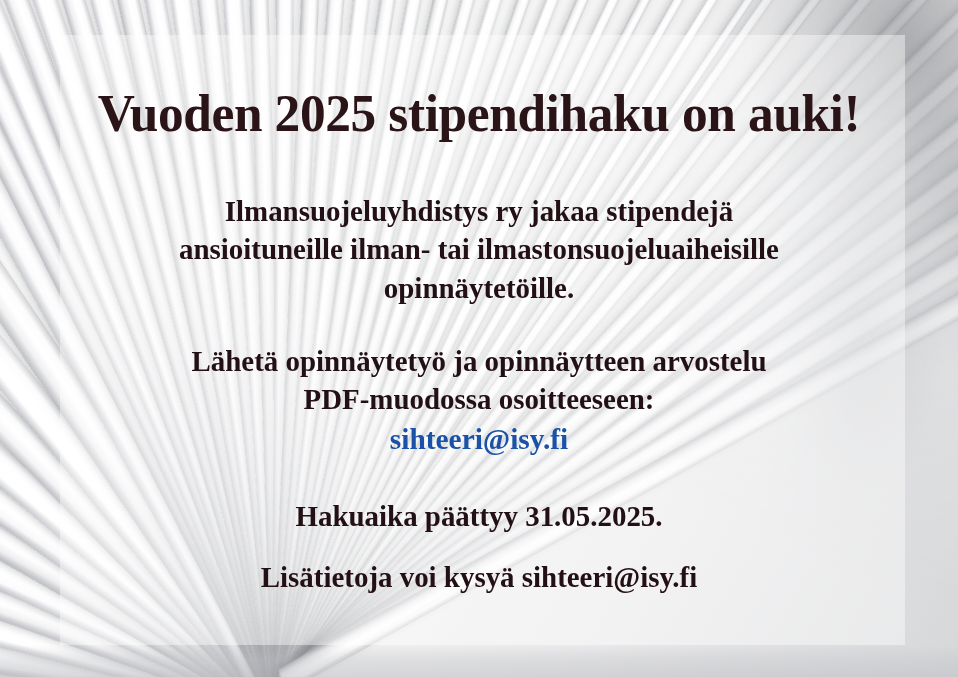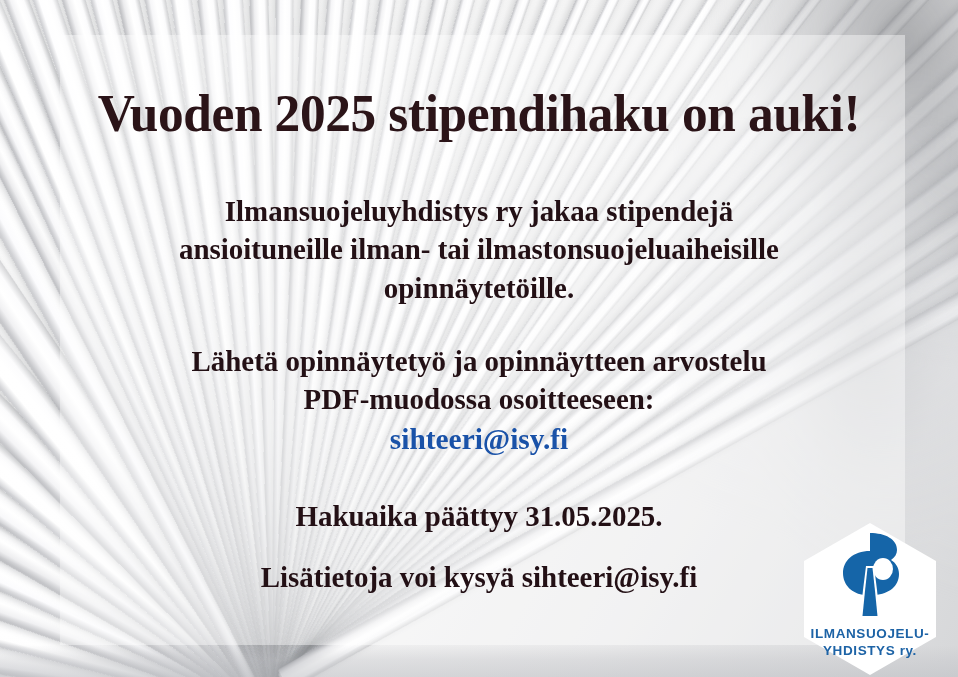--- a/index.html
+++ b/index.html
@@ -222,35 +222,14 @@
       <div>PDF-muodossa osoitteeseen:</div>
       <div class="email-line">sihteeri@isy.fi</div>
     </div>
 
     <div class="block" id="blockDead">Hakuaika päättyy 31.05.2025.</div>
 
     <div class="block" id="blockInfo">Lisätietoja voi kysyä sihteeri@isy.fi</div>
 
   </div>
 
-  <div class="logo">
-    <svg viewBox="0 0 140 156" xmlns="http://www.w3.org/2000/svg" aria-hidden="true">
-      <polygon points="70,2 136,40 136,116 70,154 4,116 4,40" fill="#ffffff"></polygon>
-
-      <g>
-        <path d="M70 30
-                 c -17 0 -27 10 -27 22
-                 c 0 12 9 21 22 22
-                 l 10 0
-                 c 14 -1 24 -9 24 -21
-                 c 0 -6 -3 -11 -8 -14
-                 c 4 -3 6 -6 6 -10
-                 c 0 -11 -12 -17 -27 -17 z" fill="#1565a8"></path>
-        <ellipse cx="83" cy="48" rx="10" ry="11" fill="#ffffff"></ellipse>
-        <path d="M66 45 l8 0 l3 24 l3 28 l-20 0 l3 -28 z" fill="#ffffff"></path>
-        <path d="M67.5 47 l5 0 l2.4 22 l2.6 26 l-15 0 l2.6 -26 z" fill="#1565a8"></path>
-      </g>
-      <text x="70" y="117" text-anchor="middle" font-family="Liberation Sans, sans-serif" font-size="13.5" font-weight="bold" letter-spacing="0.6" fill="#1d63a6">ILMANSUOJELU-</text>
-      <text x="70" y="134" text-anchor="middle" font-family="Liberation Sans, sans-serif" font-size="13.5" font-weight="bold" letter-spacing="0.6" fill="#1d63a6">YHDISTYS ry.</text>
-    </svg>
-  </div>
 
 </div>
 
 </body></html>

